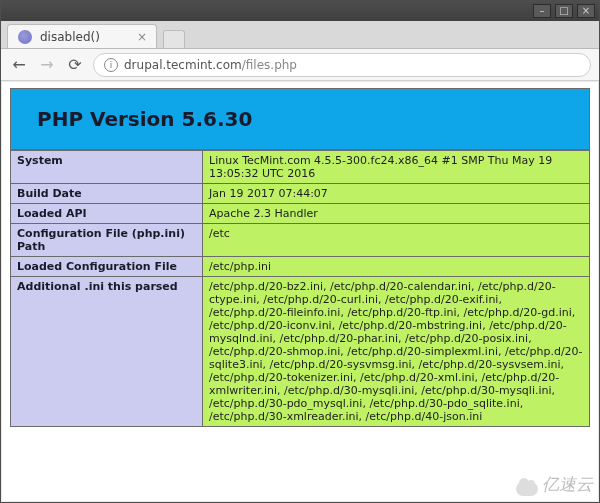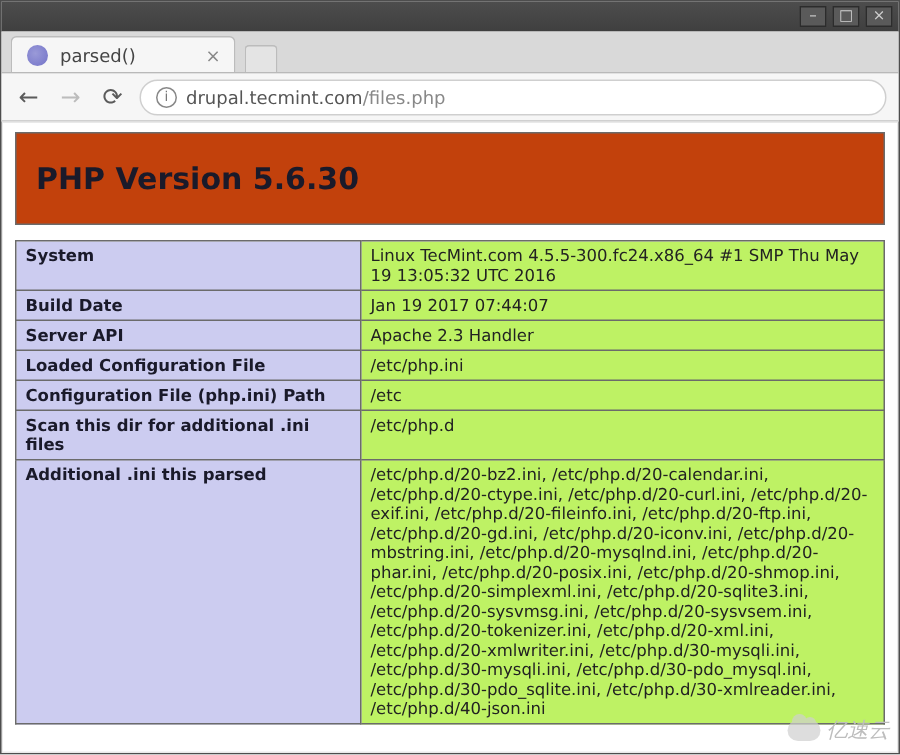--- a/index.html
+++ b/index.html
@@ -32,55 +32,55 @@
   .toolbar { height: 32px; background: #f6f6f6; border-bottom: 1px solid #d0d0d0; display: flex; align-items: center; padding: 0 8px; gap: 8px; }
   .navbtn { width: 20px; height: 20px; display: flex; align-items: center; justify-content: center; color: #5b5b5b; font-size: 16px; cursor: pointer; }
   .navbtn.disabled { color: #bcbcbc; cursor: default; }
   .omnibox { flex: 1; height: 24px; border: 1px solid #cfcfcf; border-radius: 14px; background: #fff; display: flex; align-items: center; padding: 0 10px; gap: 6px; font-size: 12px; color: #555; }
   .omnibox .info-icon { width: 14px; height: 14px; border: 1px solid #888; border-radius: 50%; color: #777; font-size: 9px; line-height: 12px; text-align: center; }
   .omnibox .url .path { color: #888; }
 
   
   .viewport { position: absolute; left: 1px; right: 1px; top: 81px; bottom: 1px; background: #fff; overflow: auto; }
   .page { padding: 6px 8px 0 8px; }
-  .phpinfo-banner { background: #c2410c; border: 1px solid #6b6b6b; padding: 18px 13px; margin-bottom: 10px; }
+  .phpinfo-banner { background: #0ea5e9; border: 1px solid #6b6b6b; padding: 18px 26px; }
   .phpinfo-banner h1 { margin: 0; font-size: 20px; font-weight: bold; color: #1a1a2a; }
 
   table.phpinfo { width: 100%; border-collapse: collapse; font-size: 11px; table-layout: fixed; }
   table.phpinfo td { border: 1px solid #6b6b6b; padding: 3px 6px; vertical-align: top; word-wrap: break-word; }
-  table.phpinfo td.key { background: #ccccf0; font-weight: bold; color: #1a1a2a; width: 230px; }
+  table.phpinfo td.key { background: #ccccf0; font-weight: bold; color: #1a1a2a; width: 192px; }
   table.phpinfo td.val { background: #bef264; color: #222; }
 
   
   .viewport::-webkit-scrollbar { width: 14px; }
   .viewport::-webkit-scrollbar-track { background: #ececec; border-left: 1px solid #cfcfcf; }
   .viewport::-webkit-scrollbar-thumb { background: #bfbfbf; border: 1px solid #a0a0a0; }
 
   
-  .watermark { position: absolute; right: 6px; bottom: 6px; font-size: 14px; color: #bdbdbd; font-style: italic; pointer-events: none; display: flex; align-items: center; gap: 4px; }
+  .watermark { position: absolute; right: 6px; bottom: 6px; font-size: 17px; color: #bdbdbd; font-style: italic; pointer-events: none; display: flex; align-items: flex-end; gap: 4px; }
   .watermark .cloud { width: 22px; height: 14px; background: #d0d0d0; border-radius: 8px; position: relative; opacity: .7; }
   .watermark .cloud::before, .watermark .cloud::after { content: ""; position: absolute; background: #d0d0d0; border-radius: 50%; }
   .watermark .cloud::before { width: 10px; height: 10px; left: 3px; top: -4px; }
   .watermark .cloud::after { width: 8px; height: 8px; left: 11px; top: -2px; }
 </style>
 </head>
 <body>
 
 <div class="window-frame">
 
   <div class="titlebar">
     <div class="wbtn">–</div>
     <div class="wbtn">□</div>
     <div class="wbtn">×</div>
   </div>
 
   <div class="tabbar">
     <div class="tab">
       <span class="favicon"></span>
-      <span class="tab-title">parsed()</span>
+      <span class="tab-title">disabled()</span>
       <span class="tab-close">×</span>
     </div>
     <div class="newtab"></div>
   </div>
 
   <div class="toolbar">
     <div class="navbtn">
         <span>←</span>
       </div>
     <div class="navbtn disabled">
@@ -106,34 +106,30 @@
         <tbody id="phpinfo-body">
             <tr>
               <td class="key">System</td>
               <td class="val">Linux TecMint.com 4.5.5-300.fc24.x86_64 #1 SMP Thu May 19 13:05:32 UTC 2016</td>
             </tr>
             <tr>
               <td class="key">Build Date</td>
               <td class="val">Jan 19 2017 07:44:07</td>
             </tr>
             <tr>
-              <td class="key">Server API</td>
+              <td class="key">Loaded API</td>
               <td class="val">Apache 2.3 Handler</td>
-            </tr>
-            <tr>
-              <td class="key">Loaded Configuration File</td>
-              <td class="val">/etc/php.ini</td>
             </tr>
             <tr>
               <td class="key">Configuration File (php.ini) Path</td>
               <td class="val">/etc</td>
             </tr>
             <tr>
-              <td class="key">Scan this dir for additional .ini files</td>
-              <td class="val">/etc/php.d</td>
+              <td class="key">Loaded Configuration File</td>
+              <td class="val">/etc/php.ini</td>
             </tr>
             <tr>
               <td class="key">Additional .ini this parsed</td>
               <td class="val">/etc/php.d/20-bz2.ini, /etc/php.d/20-calendar.ini, /etc/php.d/20-ctype.ini, /etc/php.d/20-curl.ini, /etc/php.d/20-exif.ini, /etc/php.d/20-fileinfo.ini, /etc/php.d/20-ftp.ini, /etc/php.d/20-gd.ini, /etc/php.d/20-iconv.ini, /etc/php.d/20-mbstring.ini, /etc/php.d/20-mysqlnd.ini, /etc/php.d/20-phar.ini, /etc/php.d/20-posix.ini, /etc/php.d/20-shmop.ini, /etc/php.d/20-simplexml.ini, /etc/php.d/20-sqlite3.ini, /etc/php.d/20-sysvmsg.ini, /etc/php.d/20-sysvsem.ini, /etc/php.d/20-tokenizer.ini, /etc/php.d/20-xml.ini, /etc/php.d/20-xmlwriter.ini, /etc/php.d/30-mysqli.ini, /etc/php.d/30-mysqli.ini, /etc/php.d/30-pdo_mysql.ini, /etc/php.d/30-pdo_sqlite.ini, /etc/php.d/30-xmlreader.ini, /etc/php.d/40-json.ini</td>
             </tr>
           </tbody>
       </table>
     </div>
   </div>
 

